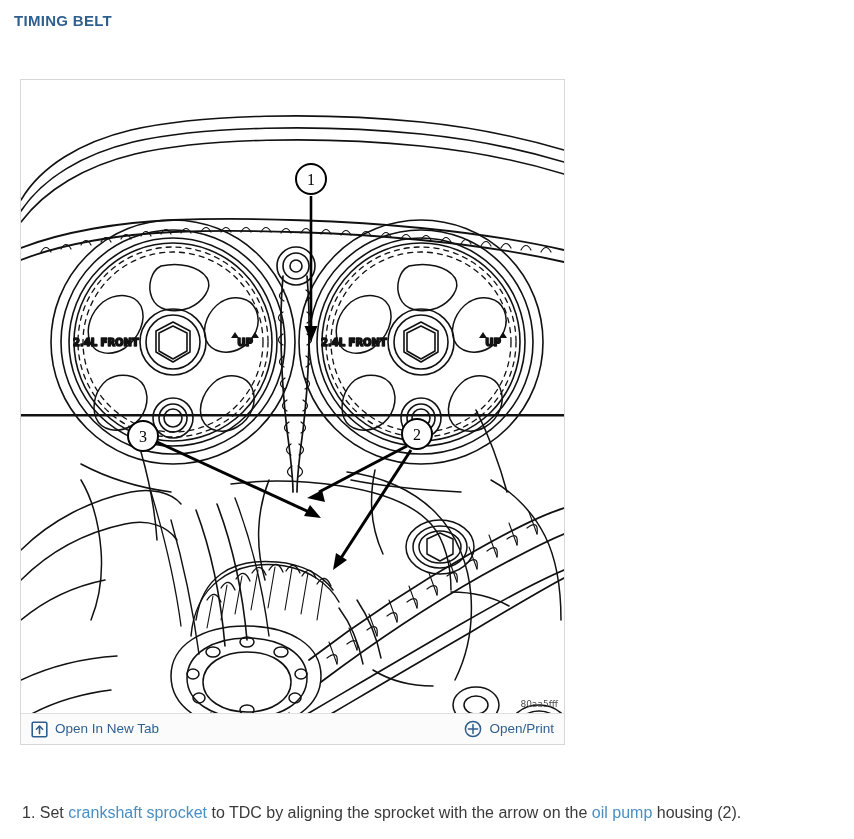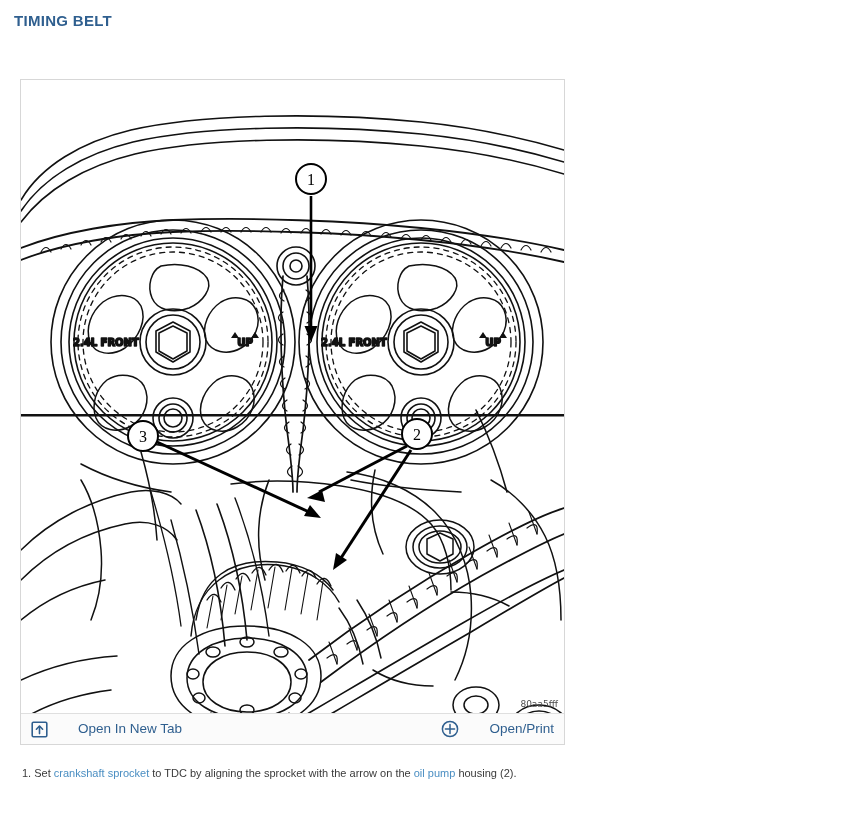--- a/index.html
+++ b/index.html
@@ -63,27 +63,27 @@
   }
   .tool-btn {
     display: flex;
     align-items: center;
     gap: 7px;
     cursor: pointer;
     color: #2f5f8f;
     font-size: 13.5px;
     user-select: none;
   }
-  .tool-btn .tb-label { line-height: 1; margin-left: 23px; }
+  .tool-btn .tb-label { line-height: 1; }
   .tool-icon { display: block; }
   #step-text {
     position: absolute;
     left: 22px;
-    top: 766px;
-    font-size: 11px;
+    top: 803px;
+    font-size: 16px;
     color: #3a3a3a;
     line-height: 1.3;
     white-space: nowrap;
   }
   #step-text .lnk {
     color: #4a8ec2;
     cursor: pointer;
   }
   .watermark {
     font-family: "DejaVu Sans", sans-serif;

